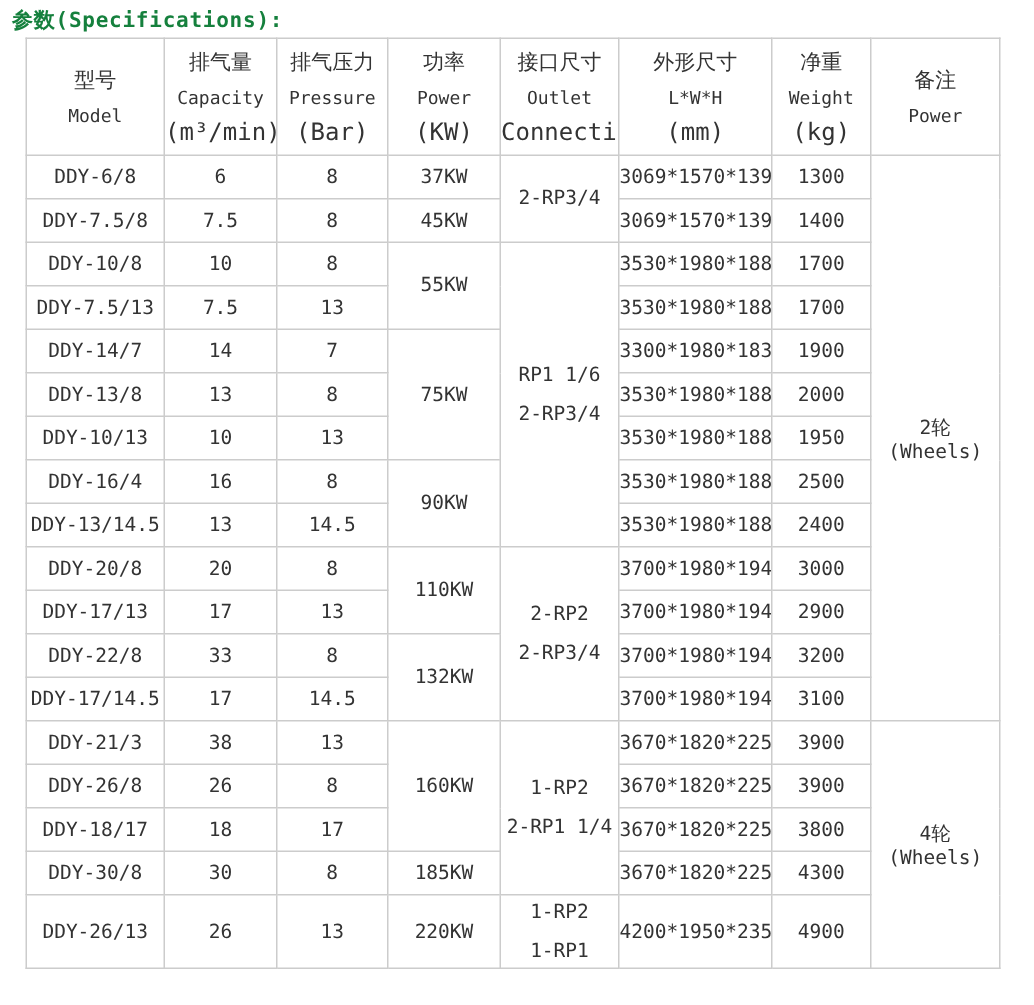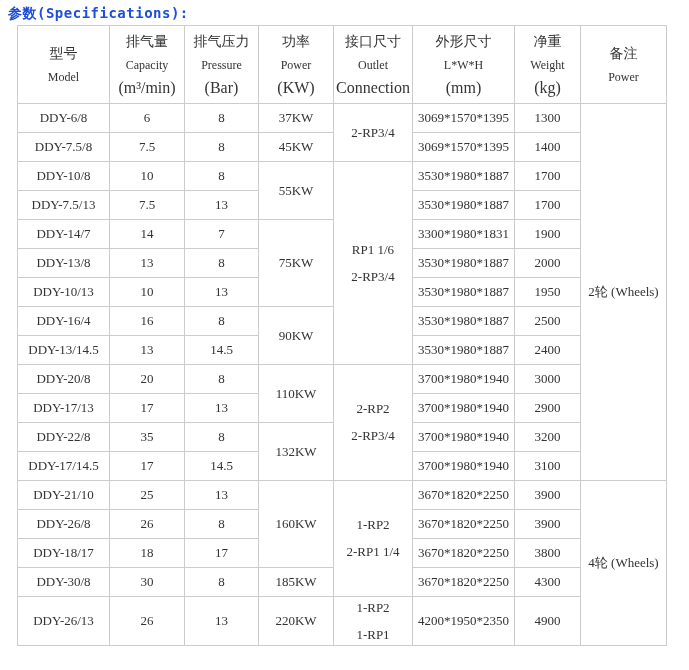--- a/index.html
+++ b/index.html
@@ -15,31 +15,30 @@
     font-family: "DejaVu Sans Mono", "DejaVu Sans", monospace;
     color: #333333;
     overflow: hidden;
   }
   .title {
     position: absolute;
     left: 8px;
     top: 5px;
     font-size: 14px;
     font-weight: bold;
-    color: #1d4ed8;
+    color: #15803d;
     letter-spacing: 0.5px;
   }
   table.specs {
     position: absolute;
     left: 17px;
     top: 25px;
     width: 649px;
     border-collapse: collapse;
     table-layout: fixed;
-    font-family: Liberation Serif, serif;
   }
   .specs th, .specs td {
     border: 1px solid #cccccc;
     padding: 0;
     text-align: center;
     vertical-align: middle;
     font-weight: normal;
     font-size: 13px;
     color: #333333;
     overflow: hidden;
@@ -213,38 +212,38 @@
     <tr class="r">
       <td>DDY-17/13</td>
       <td>17</td>
       <td>13</td>
       <td>3700*1980*1940</td>
       <td>2900</td>
     </tr>
 
     <tr class="r">
       <td>DDY-22/8</td>
-      <td>35</td>
+      <td>33</td>
       <td>8</td>
       <td rowspan="2">132KW</td>
       <td>3700*1980*1940</td>
       <td>3200</td>
     </tr>
 
     <tr class="r">
       <td>DDY-17/14.5</td>
       <td>17</td>
       <td>14.5</td>
       <td>3700*1980*1940</td>
       <td>3100</td>
     </tr>
 
     <tr class="r">
-      <td>DDY-21/10</td>
-      <td>25</td>
+      <td>DDY-21/3</td>
+      <td>38</td>
       <td>13</td>
       <td rowspan="3">160KW</td>
       <td rowspan="4">
         <div class="ol">1-RP2</div>
         <div class="ol">2-RP1 1/4</div>
       </td>
       <td>3670*1820*2250</td>
       <td>3900</td>
       <td rowspan="5">4轮 (Wheels)</td>
     </tr>

